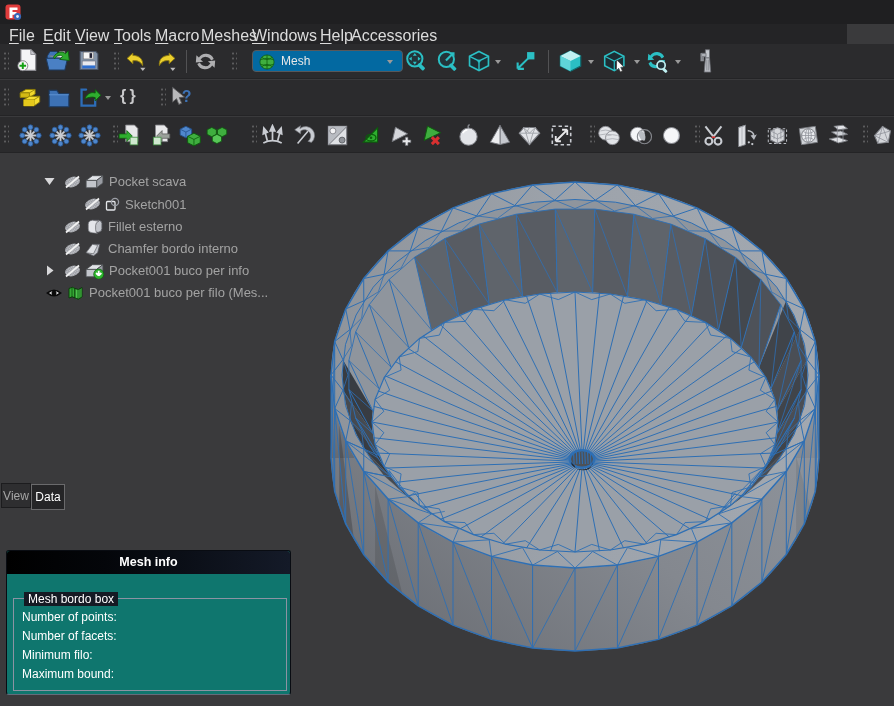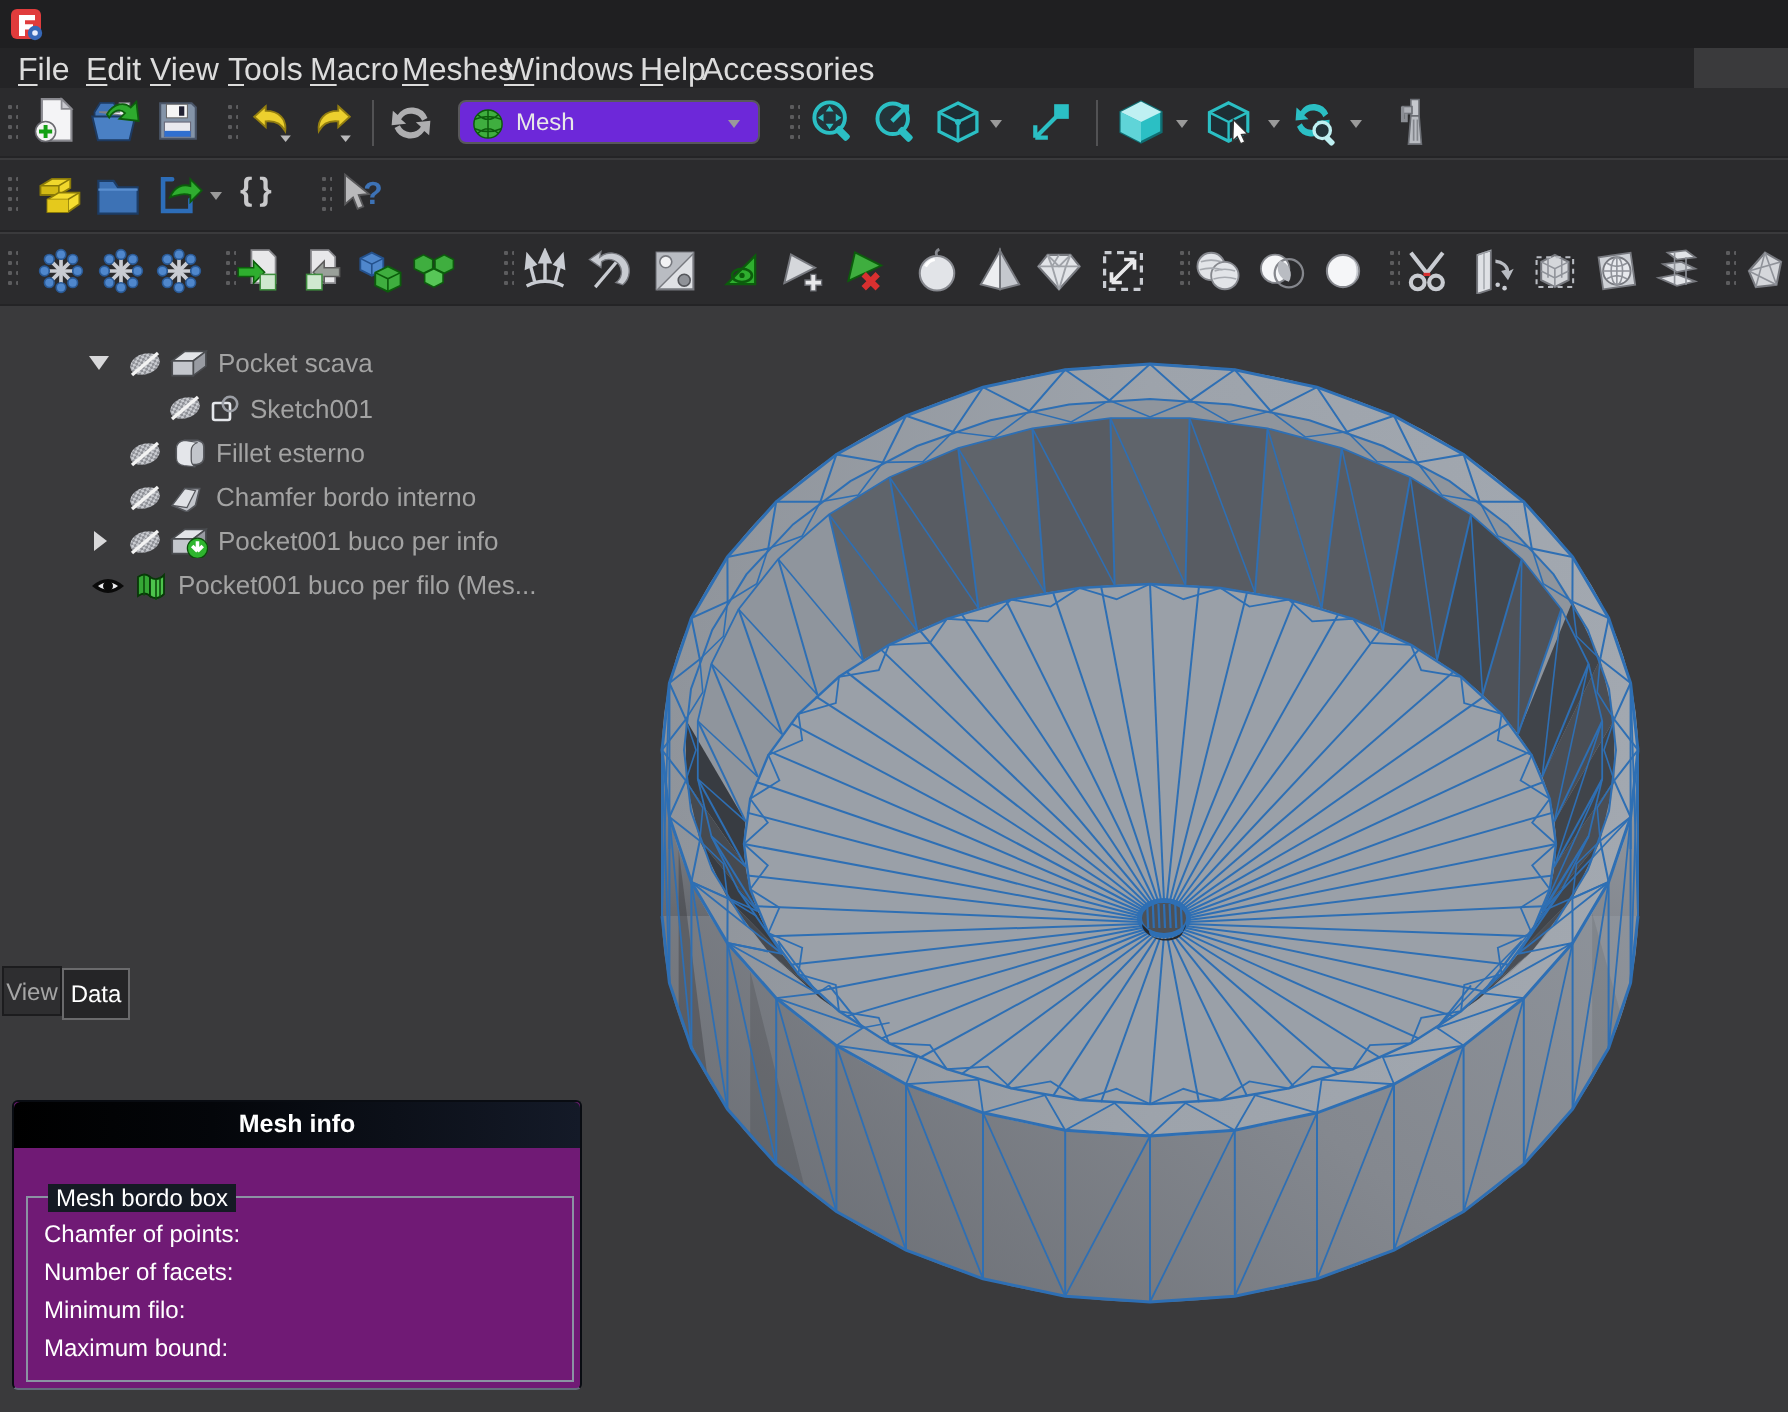--- a/index.html
+++ b/index.html
@@ -10,23 +10,23 @@
 .mn{text-decoration:underline;text-underline-offset:2px}
 .tbrow{left:0;width:894px;background:#2b2b2d}
 #tb1{top:44px;height:35px;border-bottom:1px solid #242426}
 #tb2{top:80px;height:36px;border-bottom:1px solid #242426}
 #tb3{top:117px;height:36px;border-bottom:1px solid #242426}
 .grip{width:6px;background-image:radial-gradient(circle,#5c5c5e 1px,transparent 1.2px);
  background-size:4px 5px;background-position:0 0}
 .sep{width:1px;background:#525254}
 .caret{width:0;height:0;border-left:3.5px solid transparent;border-right:3.5px solid transparent;border-top:4px solid #9a9a9a}
 .treelabel{position:absolute;color:#a3a3a3;font-size:13px;white-space:nowrap}
-#combo{left:229px;top:6px;width:151px;height:22px;background:#6d28d9;border:1px solid #58585a;border-radius:4px;color:#e8e8e8;font-size:12px}
+#combo{left:252px;top:6px;width:151px;height:22px;background:#0369a1;border:1px solid #58585a;border-radius:4px;color:#e8e8e8;font-size:12px}
 .tab{position:absolute;font-size:12px}
-#panel{left:6px;top:550px;width:285px;height:145px;background:#701a75;border-radius:3px;
+#panel{left:6px;top:550px;width:285px;height:145px;background:#0f766e;border-radius:3px;
  border:1px solid #090c12;border-bottom:1px solid #646c7c}
 #ptitle{left:0;top:0;width:100%;height:23px;border-radius:3px 3px 0 0;
  background:linear-gradient(90deg,#000 0%,#04060a 35%,#141a28 100%);
  color:#fff;font-weight:bold;font-size:12.5px;text-align:center;line-height:23px}
 #gbox{left:6px;top:47px;width:274px;height:93px;border:1px solid #8b93a3}
 .glabel{position:absolute;color:#fff;font-size:12px;white-space:nowrap}
 </style></head><body>
 <svg width="894" height="706" viewBox="0 0 894 706" style="position:absolute;left:0;top:0">
 <defs>
 <linearGradient id="wallg" x1="0" y1="1" x2="1" y2="0">
@@ -676,17 +676,17 @@
   </svg>
 <div class="treelabel" style="left:89px;top:285px">Pocket001 buco per filo (Mes...</div>
 
 <div class="tab" style="left:1px;top:483px;width:30px;height:25px;background:#2e2e30;color:#a6a6a6;text-align:center;line-height:25px;border:1px solid #1c1c1e">View</div>
 <div class="tab" style="left:31px;top:484px;width:34px;height:26px;background:#252527;color:#fff;text-align:center;line-height:25px;border:1px solid #6a6a6c">Data</div>
 
 <div class="abs" id="panel">
  <div class="abs" id="ptitle">Mesh info</div>
  <div class="abs" id="gbox"></div>
  <div class="glabel" style="left:17px;top:41px;background:#151a24;padding:0 4px">Mesh bordo box</div>
- <div class="glabel" style="left:15px;top:59px">Chamfer of points:</div>
+ <div class="glabel" style="left:15px;top:59px">Number of points:</div>
  <div class="glabel" style="left:15px;top:78px">Number of facets:</div>
  <div class="glabel" style="left:15px;top:97px">Minimum filo:</div>
  <div class="glabel" style="left:15px;top:116px">Maximum bound:</div>
 </div>
 
 </body></html>

